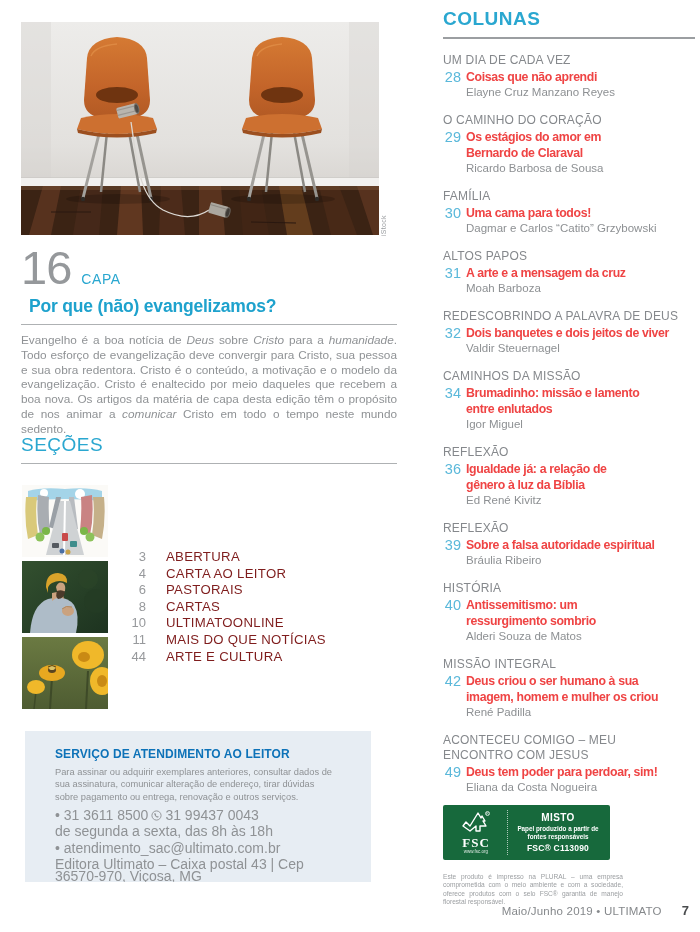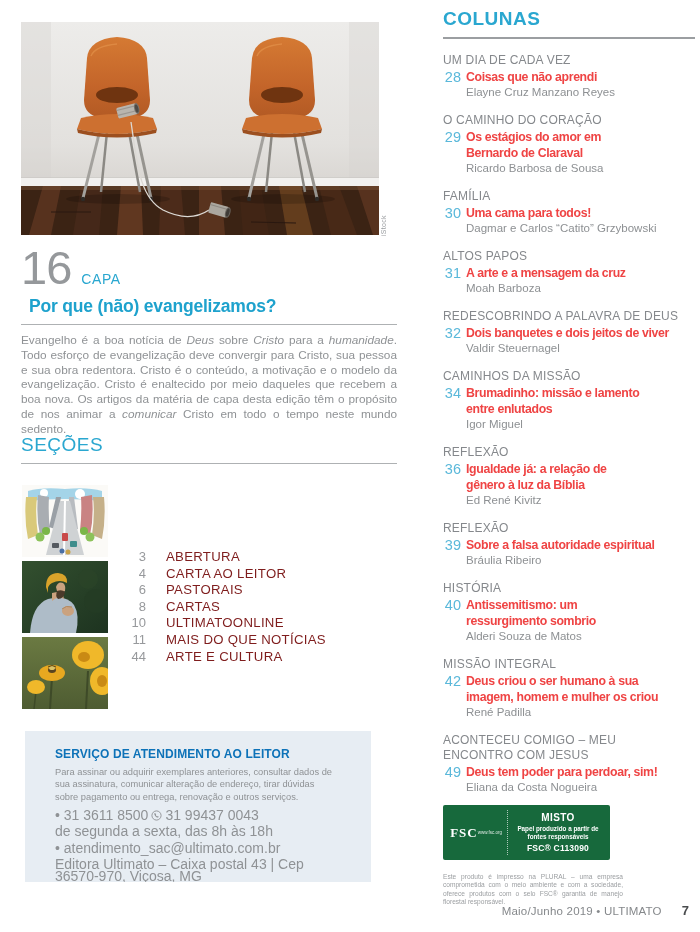--- a/index.html
+++ b/index.html
@@ -47,21 +47,21 @@
   .entry .cat{font-size:12px;line-height:15px;color:#85888c;letter-spacing:.2px;margin-bottom:1px;}
   .entry .row{display:flex;}
   .entry .num{width:18px;min-width:18px;text-align:right;font-size:14.5px;line-height:16px;color:#5ab8da;margin-right:5px;}
   .entry .twrap{flex:1;}
   .entry .tline{font-size:12.3px;line-height:16px;font-weight:bold;color:#ef4444;
                 letter-spacing:-.35px;white-space:nowrap;}
   .entry .author{font-size:11.5px;line-height:13px;color:#8d9093;margin:1px 0 0 23px;}
 
   .fsc-box{left:443px;top:805px;width:167px;height:55px;background:#17693c;border-radius:2px;
            display:flex;align-items:stretch;color:#fff;box-sizing:border-box;padding:5px 6px 5px 7px;}
-  .fsc-left{width:52px;display:flex;flex-direction:row;align-items:center;justify-content:space-between;
+  .fsc-left{width:52px;display:flex;flex-direction:column;align-items:center;justify-content:space-between;
             border-right:1px dotted rgba(255,255,255,.65);padding-right:5px;}
   .fsc-word{font-family:"Liberation Serif",serif;font-size:13px;font-weight:bold;line-height:12px;letter-spacing:1px;}
   .fsc-url{font-size:4.5px;opacity:.85;line-height:6px;}
   .fsc-right{flex:1;display:flex;flex-direction:column;align-items:center;justify-content:center;text-align:center;padding-left:4px;}
   .fsc-mix{font-size:10px;font-weight:bold;letter-spacing:.4px;line-height:11px;}
   .fsc-desc{font-size:6.3px;line-height:7.5px;font-weight:bold;margin-top:2px;}
   .fsc-code{font-size:8.5px;font-weight:bold;margin-top:3px;letter-spacing:.2px;}
 
   .fine-print{left:443px;top:866px;width:180px;font-size:6.6px;line-height:8.6px;color:#9b9ea1;text-align:justify;}
 

